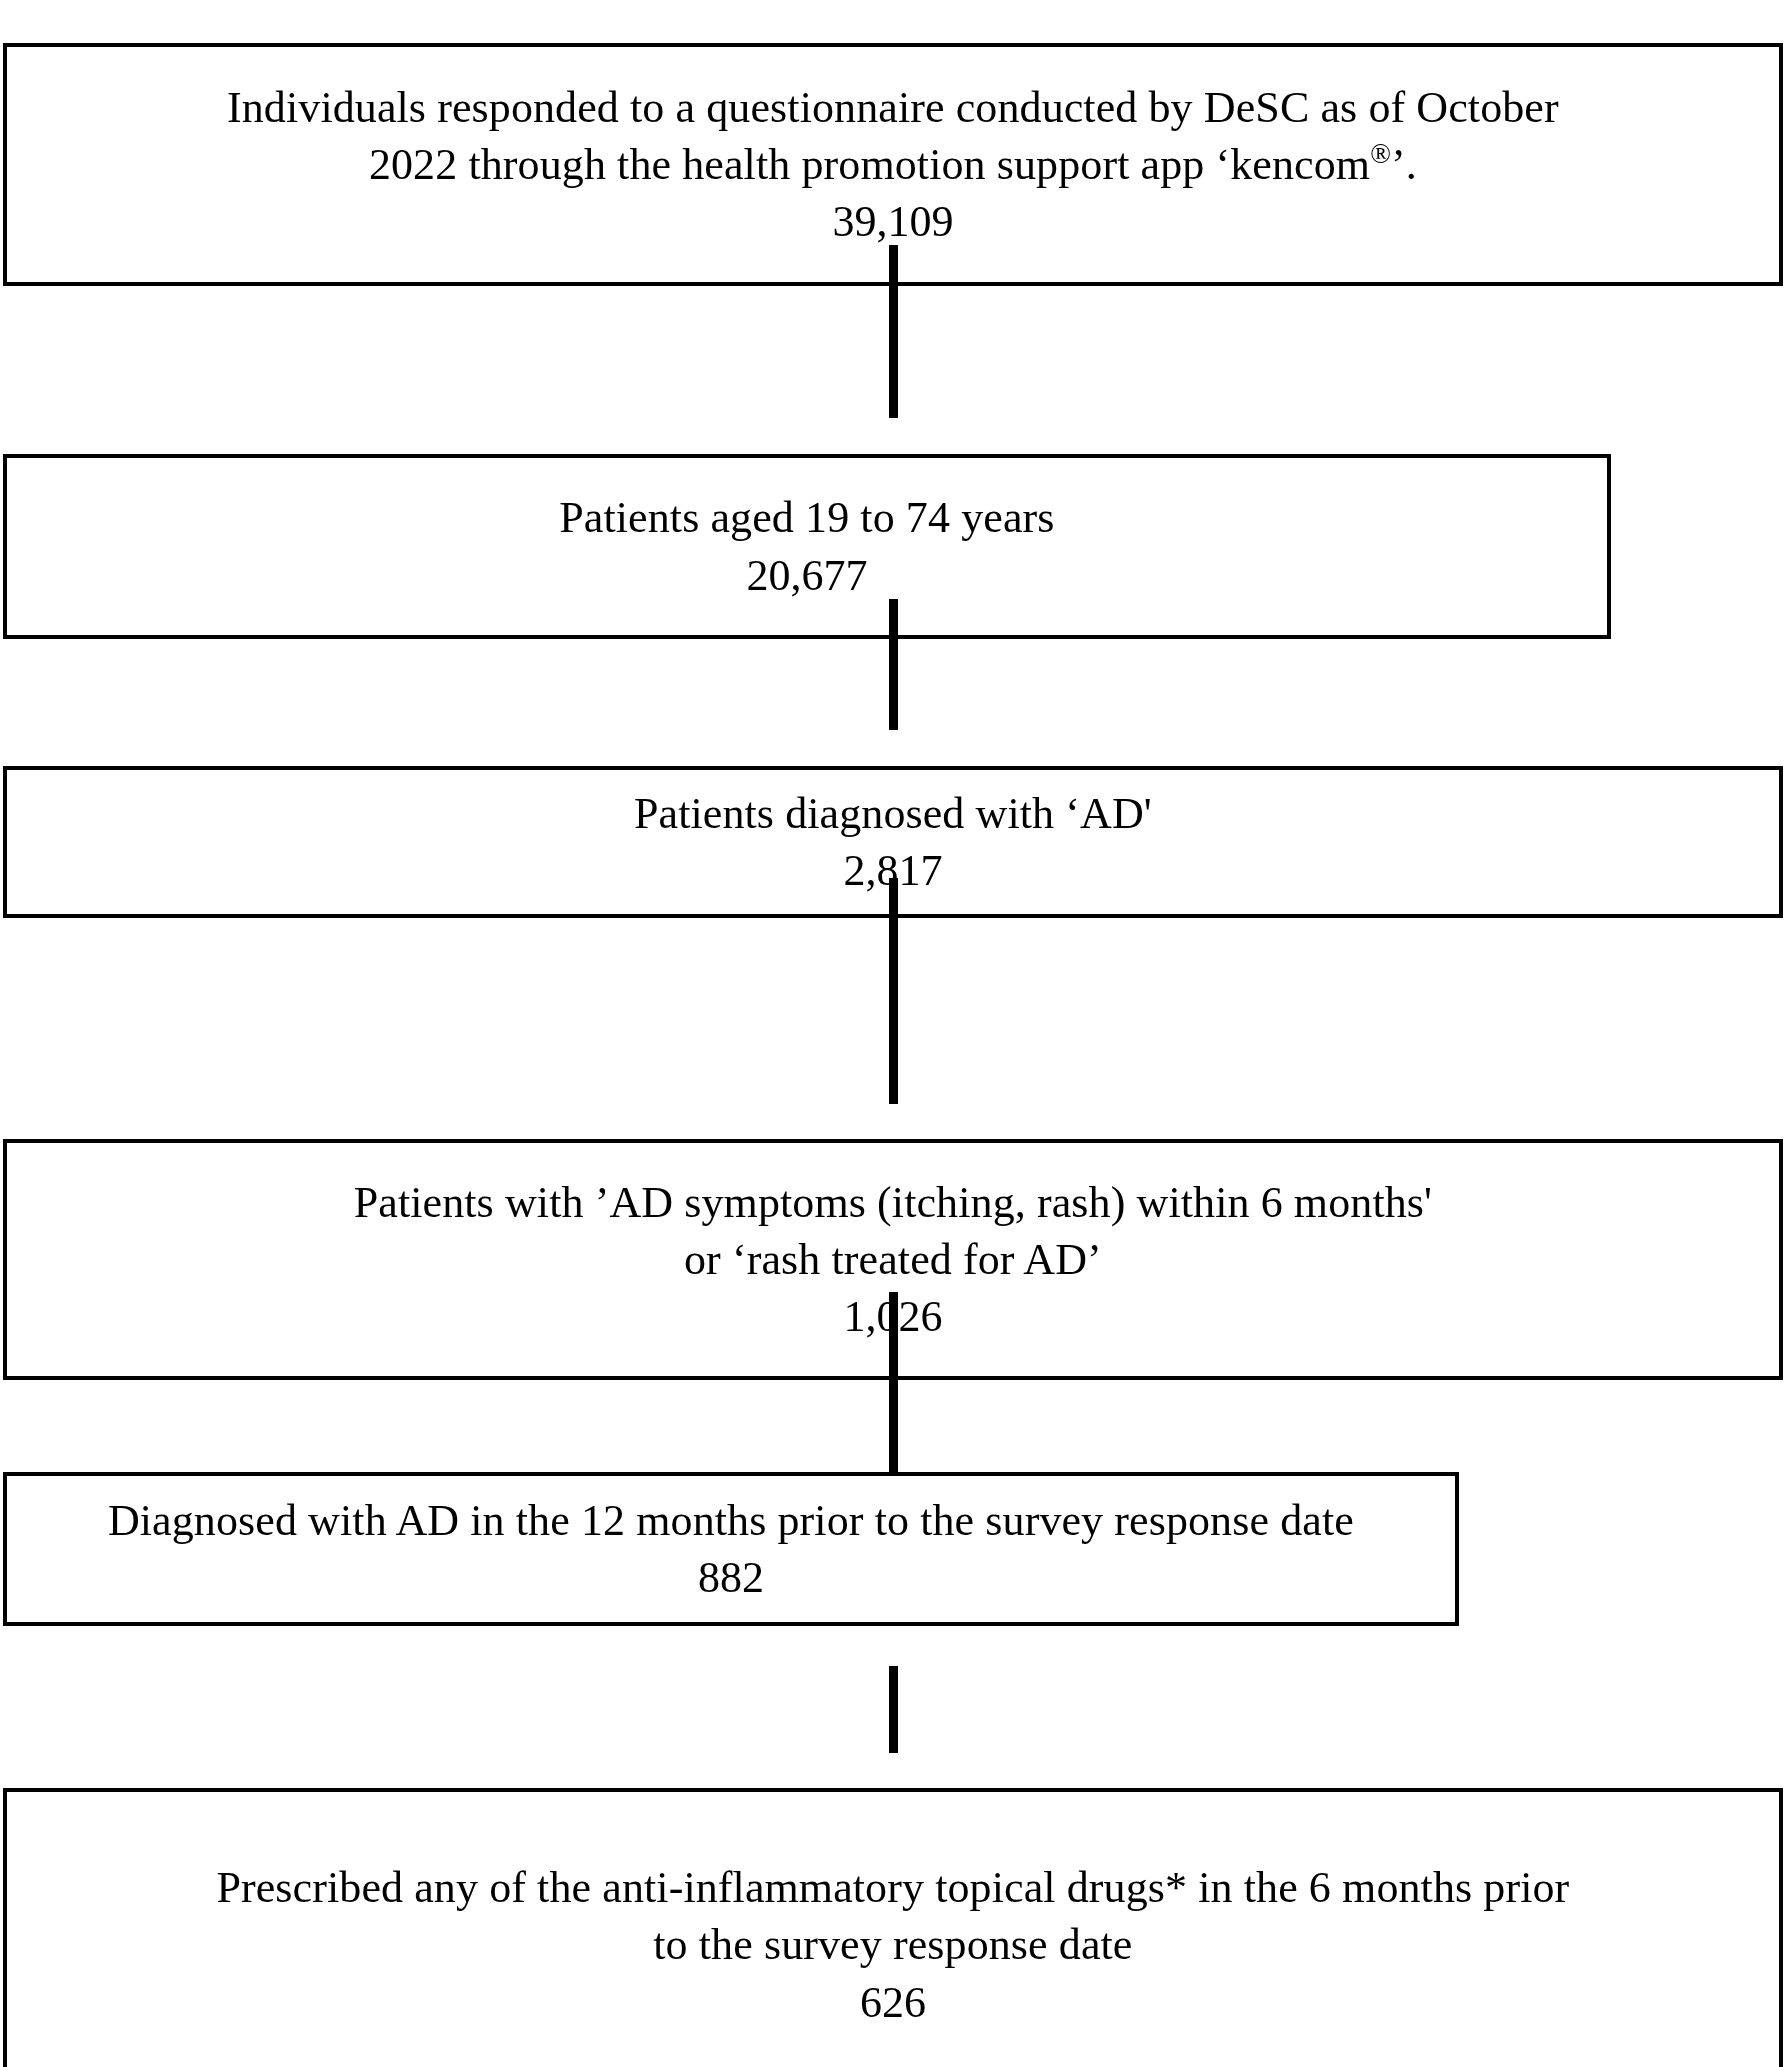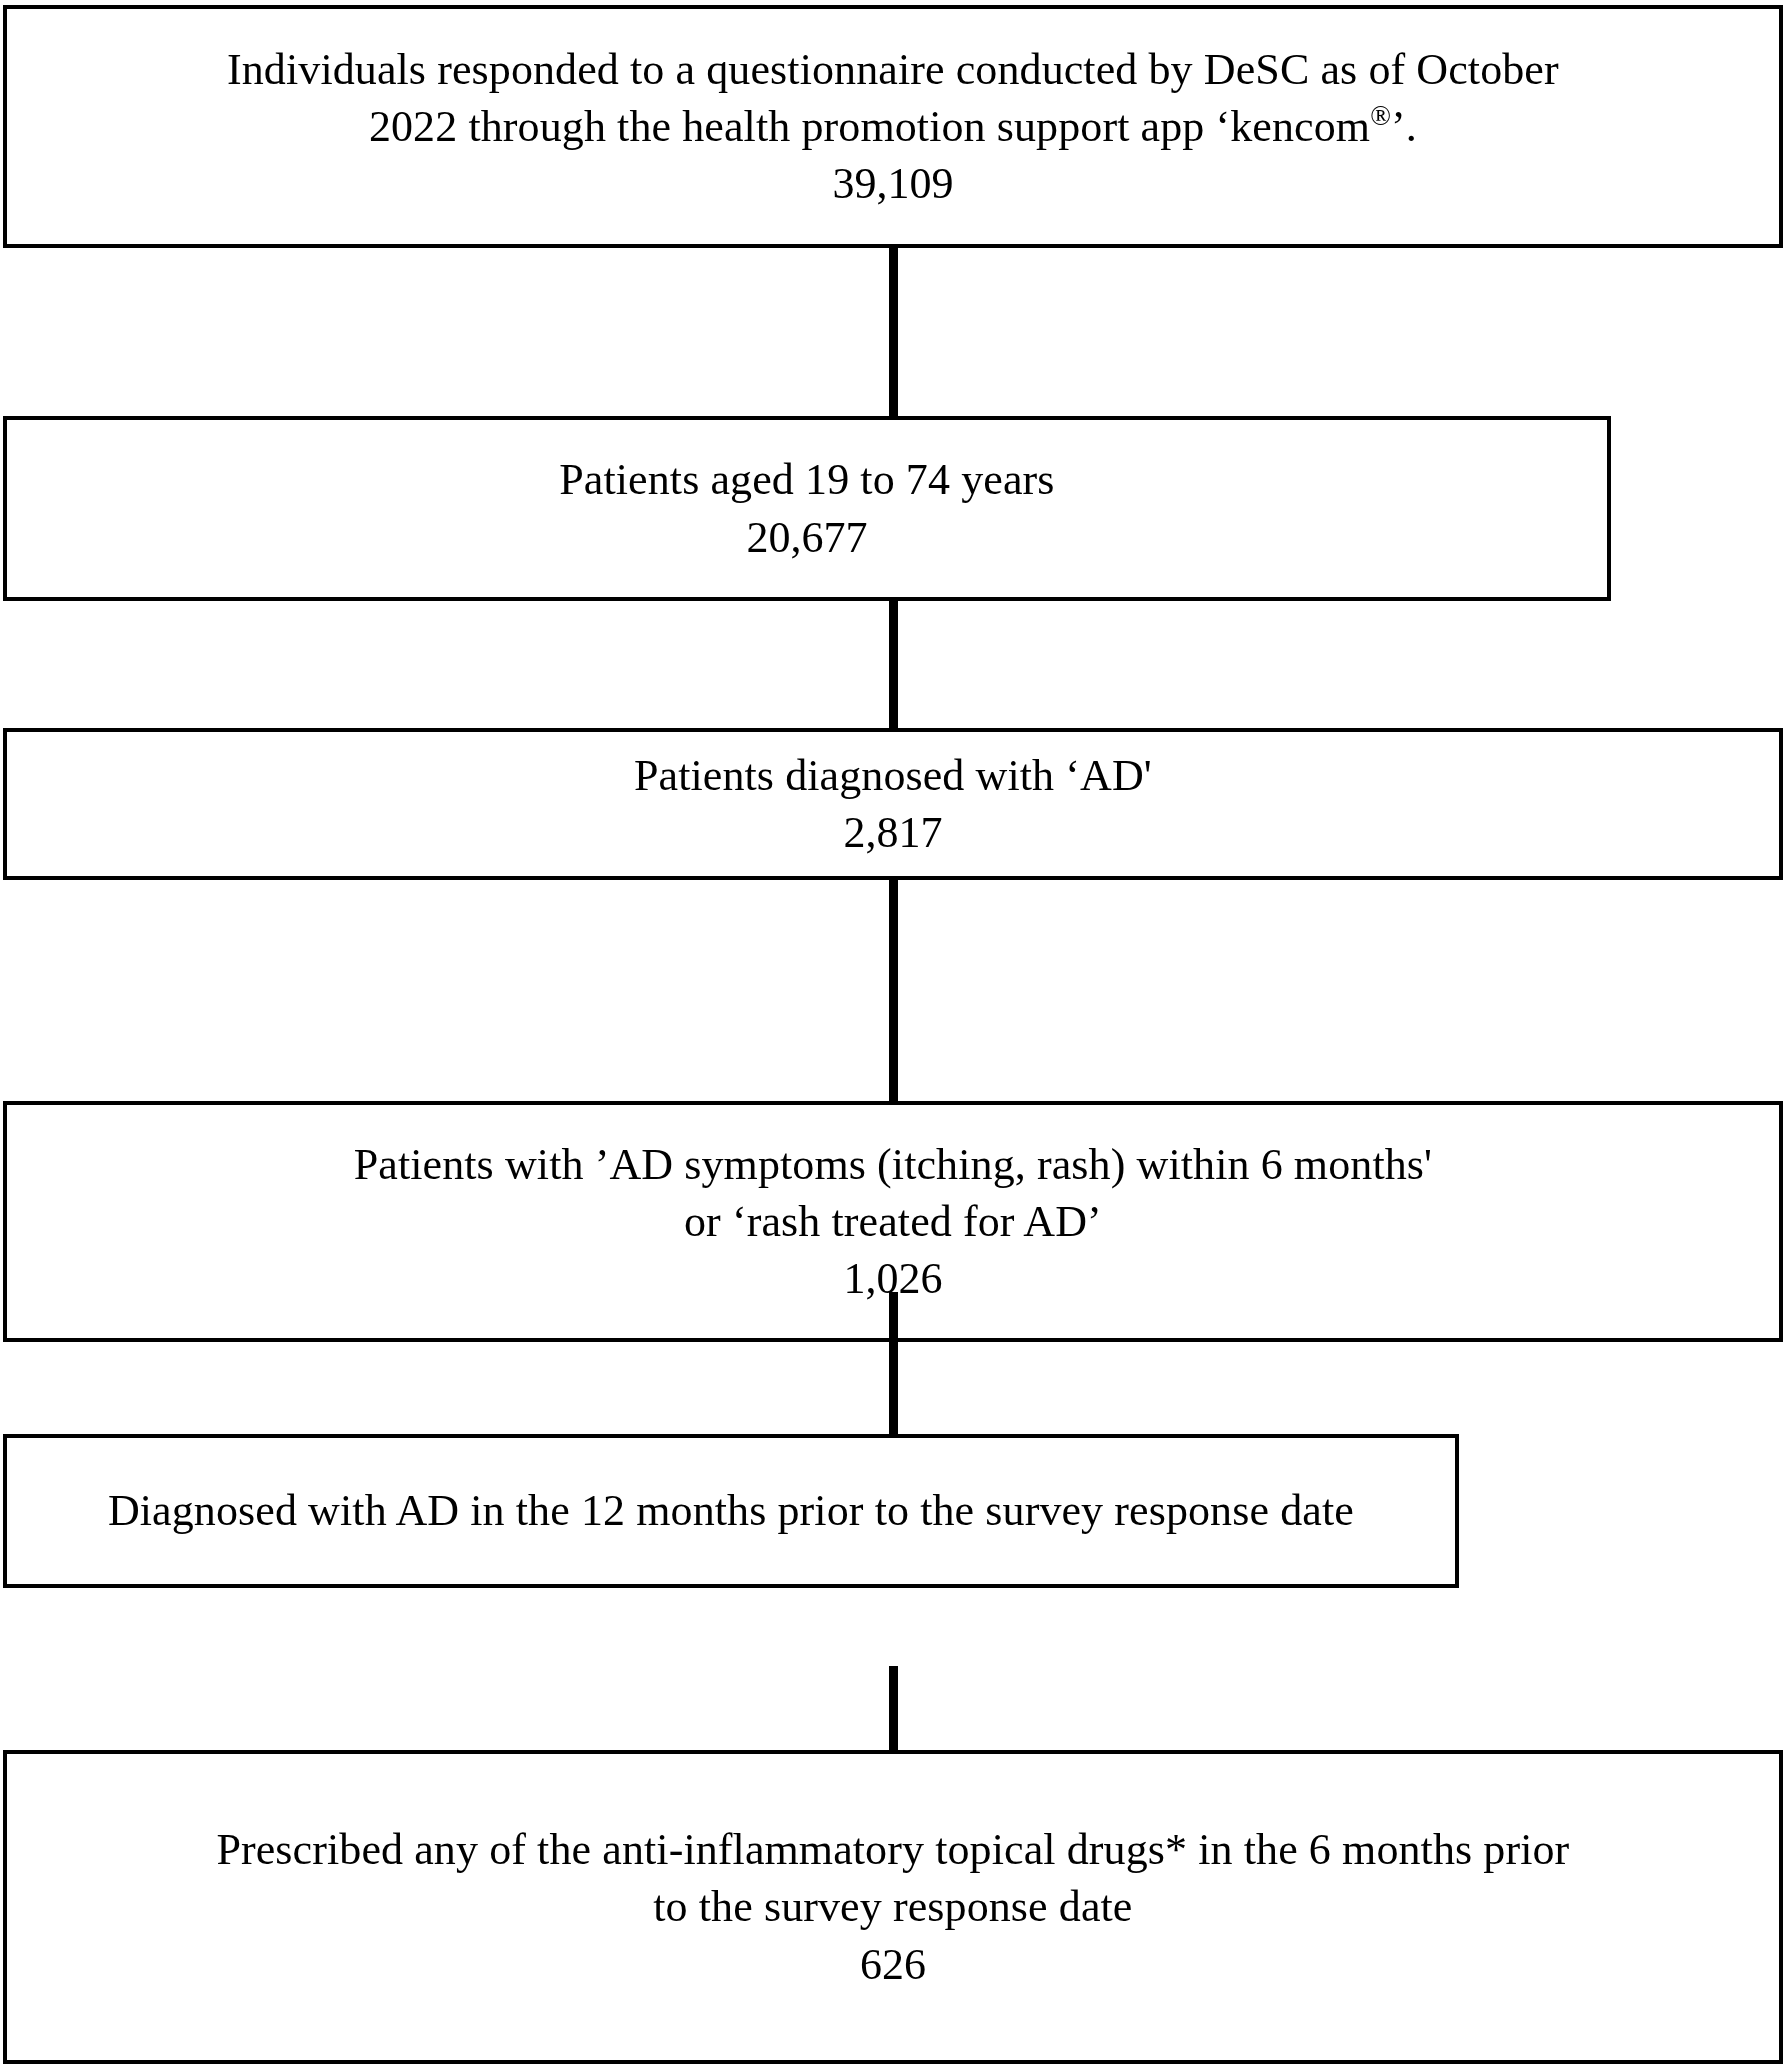--- a/index.html
+++ b/index.html
@@ -25,20 +25,21 @@
     position: absolute;
     box-sizing: border-box;
     border: 4.8px solid #000000;
     background: #ffffff;
     display: flex;
     flex-direction: column;
     align-items: center;
     justify-content: center;
     text-align: center;
     padding: 3.8px 17px;
+    margin-top: 38px;
   }
 
   .box-line {
     display: block;
     width: 100%;
     font-size: 44px;
     line-height: 1.30;
     letter-spacing: 0.1px;
     white-space: nowrap;
   }
@@ -108,20 +109,21 @@
   <div class="flow-box" id="box-4">
     <span class="box-line">Patients with ’AD symptoms (itching, rash) within 6 months'</span>
     <span class="box-line">or ‘rash treated for AD’</span>
     <span class="box-count">1,026</span>
   </div>
 
   <div class="connector" id="conn-4"></div>
 
   <div class="flow-box" id="box-5">
     <span class="box-line">Diagnosed with AD in the 12 months prior to the survey response date</span>
+    <span class="box-count">882</span>
   </div>
 
   <div class="connector" id="conn-5"></div>
 
   <div class="flow-box" id="box-6">
     <span class="box-line">Prescribed any of the anti-inflammatory topical drugs* in the 6 months prior</span>
     <span class="box-line">to the survey response date</span>
     <span class="box-count">626</span>
   </div>
 

